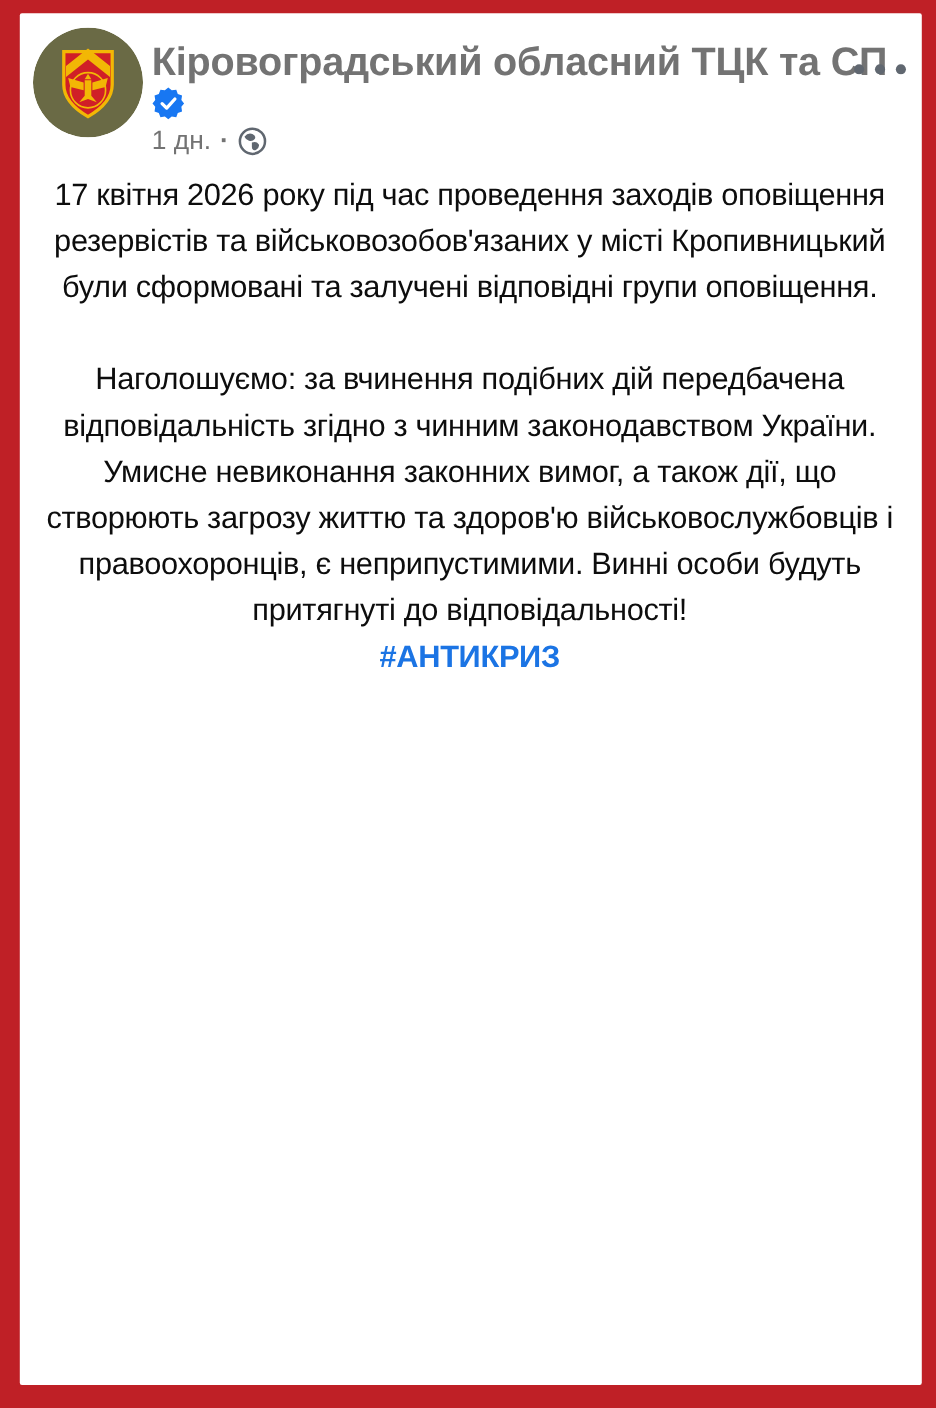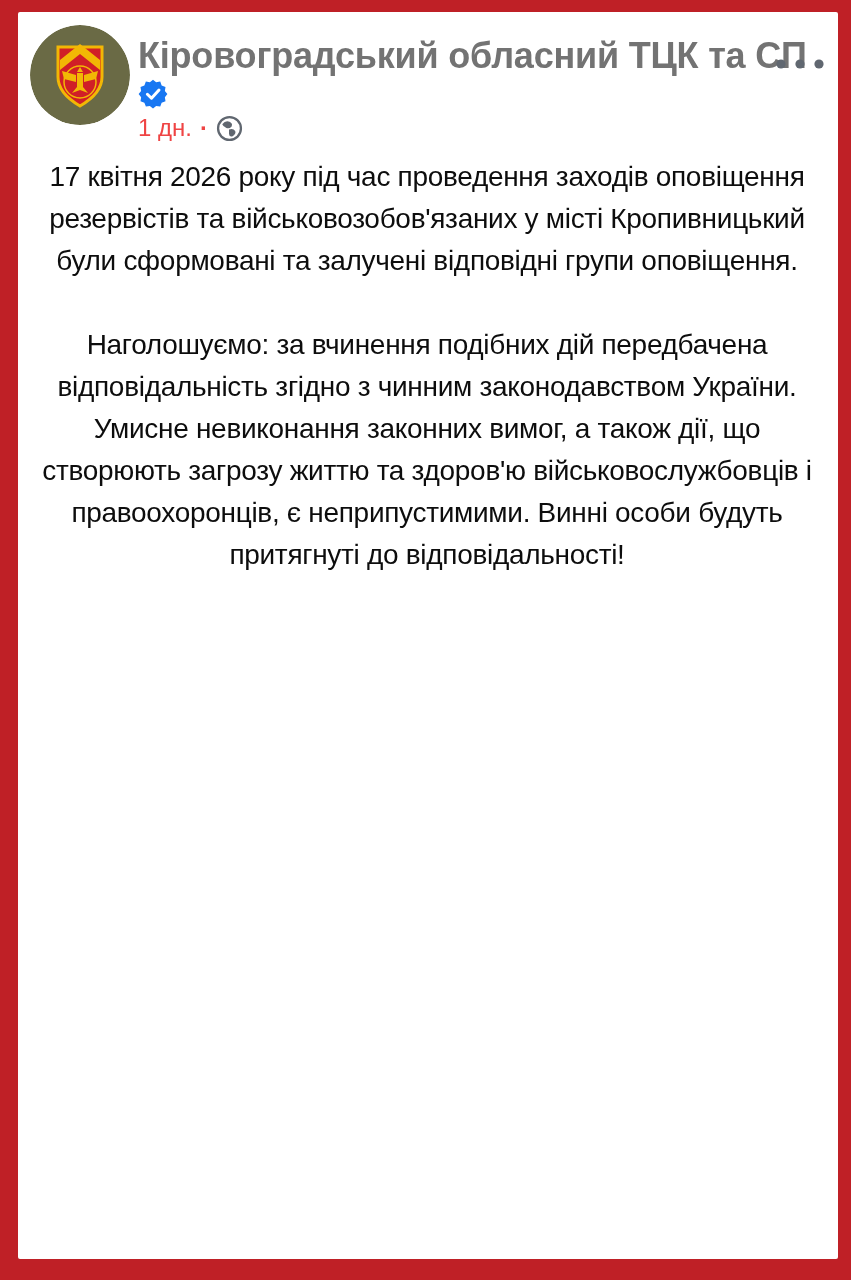--- a/index.html
+++ b/index.html
@@ -47,21 +47,21 @@
     line-height: 36px;
     white-space: nowrap;
     cursor: pointer;
   }
   .badge-row { margin-top: 5px; height: 30px; }
   .meta-row {
     margin-top: 5px;
     display: flex;
     align-items: center;
     gap: 8px;
-    color: #ef4444;
+    color: #737373;
     font-size: 24px;
     line-height: 28px;
   }
   .meta-row .sep { font-weight: 700; }
   .menu-btn {
     flex: 0 0 auto;
     margin-left: auto;
     padding: 30px 0 0 8px;
     cursor: pointer;
   }
@@ -128,16 +128,17 @@
           <circle cx="5" cy="5" r="4.6" fill="#606770"></circle>
           <circle cx="24" cy="5" r="4.6" fill="#606770"></circle>
           <circle cx="43" cy="5" r="4.6" fill="#606770"></circle>
         </svg>
       </div>
     </div>
 
     <div class="post-body">
       <p class="first">17 квітня 2026 року під час проведення заходів оповіщення резервістів та військовозобов'язаних у місті Кропивницький були сформовані та залучені відповідні групи оповіщення.</p>
       <p>Наголошуємо: за вчинення подібних дій передбачена відповідальність згідно з чинним законодавством України. Умисне невиконання законних вимог, а також дії, що створюють загрозу життю та здоров'ю військовослужбовців і правоохоронців, є неприпустимими. Винні особи будуть притягнуті до відповідальності!</p>
+      <p class="hashtag-line"><a class="hashtag">#АНТИКРИЗ</a></p>
     </div>
 
   </div>
 </div>
 
 </body></html>

